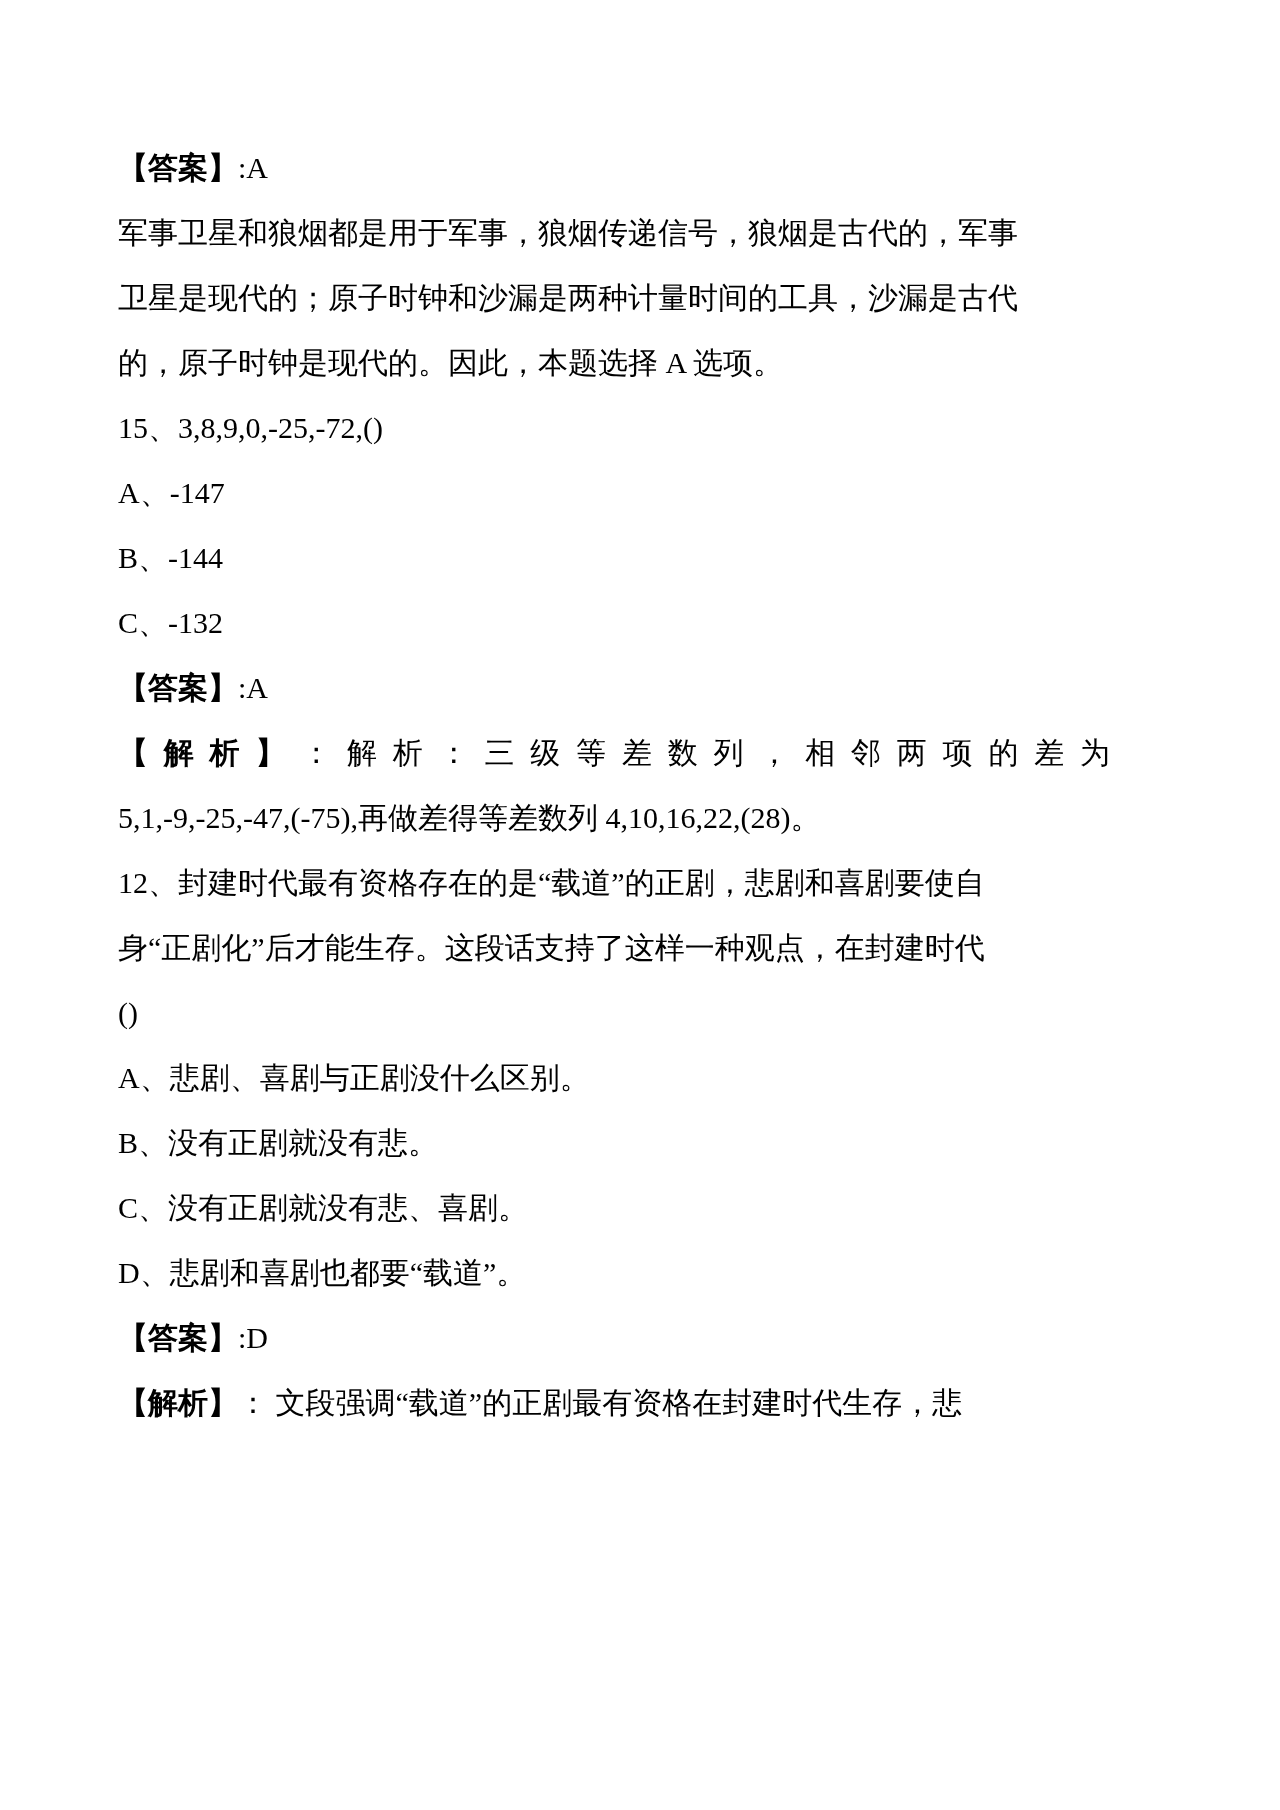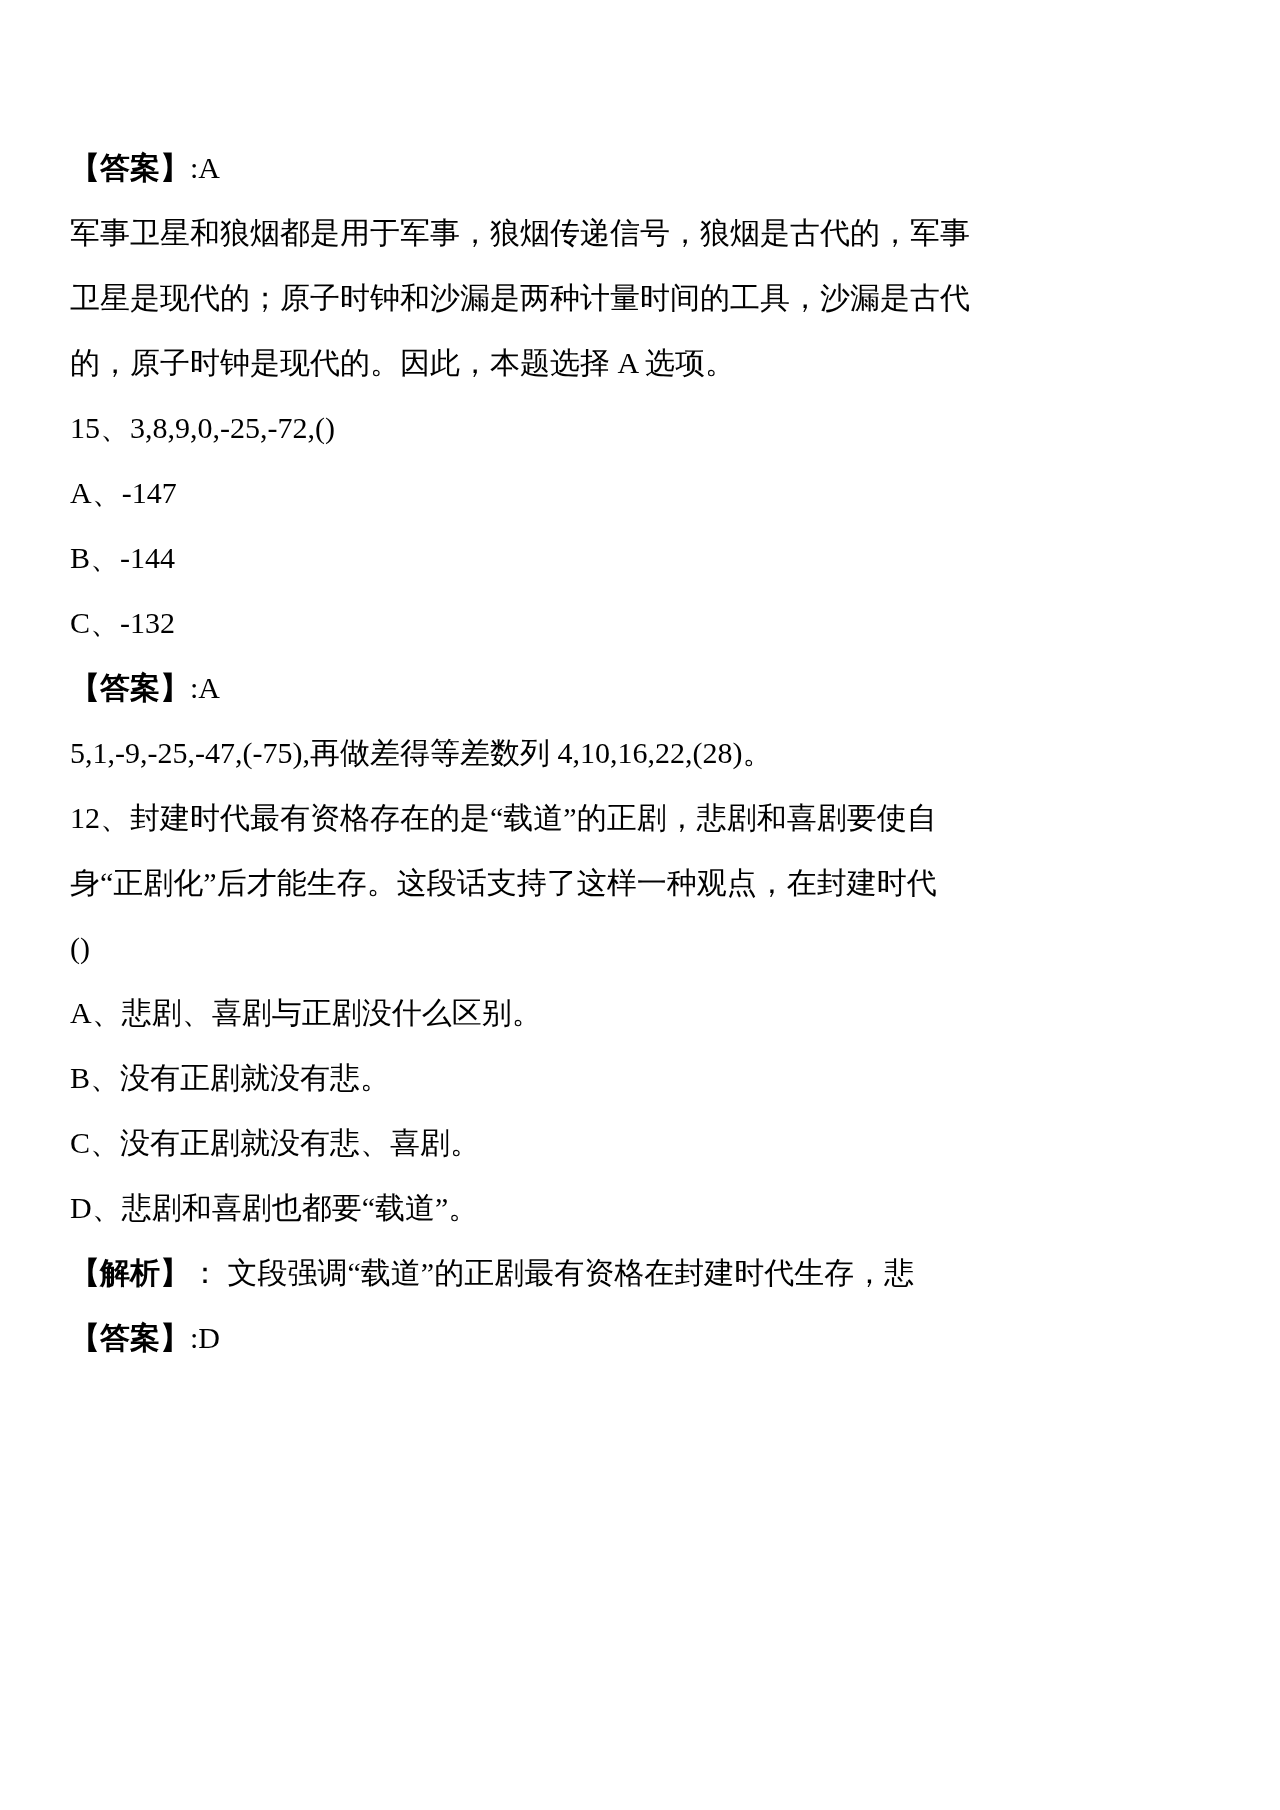--- a/index.html
+++ b/index.html
@@ -6,21 +6,21 @@
     margin: 0;
     padding: 0;
     background: #ffffff;
   }
   .page {
     position: relative;
     width: 1280px;
     height: 1810px;
     background: #ffffff;
     box-sizing: border-box;
-    padding: 135px 170px 0 70px;
+    padding: 135px 170px 0 118px;
     font-family: "Liberation Serif", "DejaVu Serif", serif;
     color: #000000;
     overflow: hidden;
   }
   .line {
     font-size: 30px;
     line-height: 65px;
     white-space: pre-wrap;
     text-align: left;
   }
@@ -51,34 +51,35 @@
 
   <div class="line"><span>A、-147</span></div>
 
   <div class="line"><span>B、-144</span></div>
 
   <div class="line"><span>C、-132</span></div>
 
 
   <div class="line"><span class="label">【答案】</span><span>:A</span></div>
 
+  <div class="line justify"><span class="label">【解析】</span><span>：解析：三级等差数列，相邻两项的差为</span></div>
 
   <div class="line"><span>5,1,-9,-25,-47,(-75),再做差得等差数列 4,10,16,22,(28)。</span></div>
 
   <div class="line"><span>12、封建时代最有资格存在的是“载道”的正剧，悲剧和喜剧要使自</span></div>
 
   <div class="line"><span>身“正剧化”后才能生存。这段话支持了这样一种观点，在封建时代</span></div>
 
   <div class="line"><span>()</span></div>
 
   <div class="line"><span>A、悲剧、喜剧与正剧没什么区别。</span></div>
 
   <div class="line"><span>B、没有正剧就没有悲。</span></div>
 
   <div class="line"><span>C、没有正剧就没有悲、喜剧。</span></div>
 
   <div class="line"><span>D、悲剧和喜剧也都要“载道”。</span></div>
 
+  <div class="line"><span class="label">【答案】</span><span>:D</span></div>
+
   <div class="line"><span class="label">【解析】</span><span>： 文段强调“载道”的正剧最有资格在封建时代生存，悲</span></div>
-
-  <div class="line"><span class="label">【答案】</span><span>:D</span></div>
 
 </div>
 
 </body></html>

